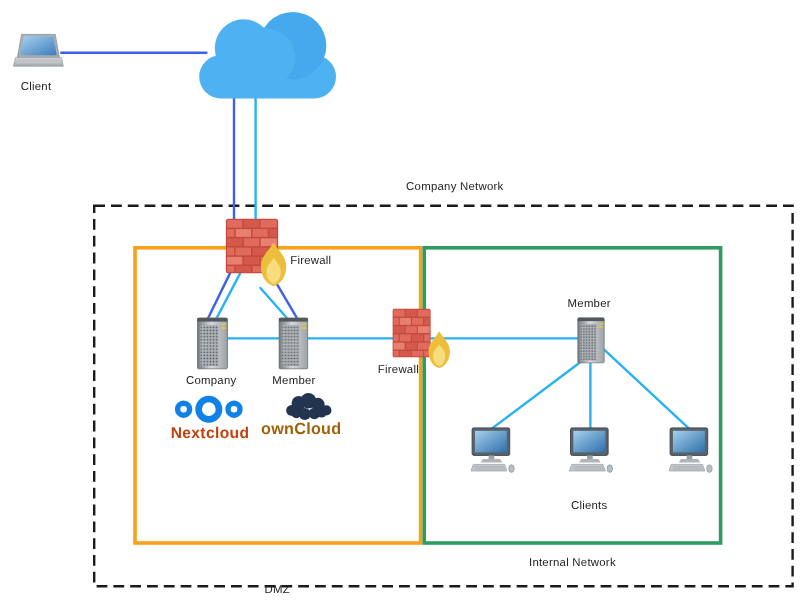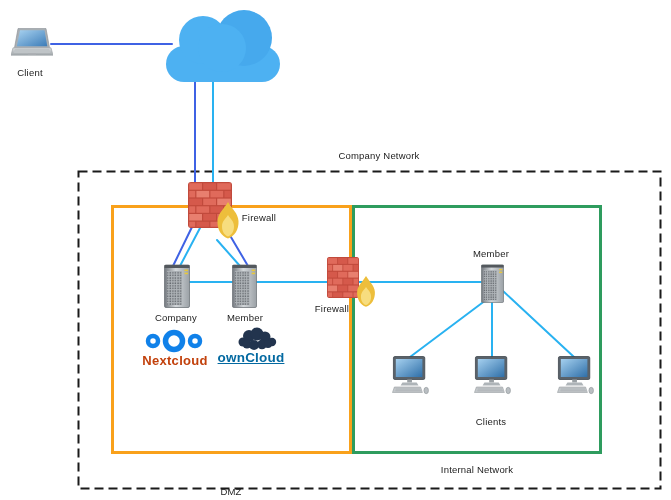--- a/index.html
+++ b/index.html
@@ -3,22 +3,22 @@
 <meta charset="utf-8">
 <style>
   html,body{margin:0;padding:0;background:#fff;}
   #stage{position:relative;width:671px;height:500px;background:#fff;overflow:hidden;
          font-family:"Liberation Sans",sans-serif;}
   #stage svg{position:absolute;left:0;top:0;}
   .lbl{position:absolute;font-size:9.5px;color:#222;white-space:nowrap;
        transform:translateX(-50%);letter-spacing:.2px;}
   .nc-text{position:absolute;font-size:13px;font-weight:bold;color:#c2410c;
        transform:translateX(-50%);white-space:nowrap;letter-spacing:.3px;}
-  .oc-text{position:absolute;font-size:13.5px;font-weight:bold;color:#0369a1;
-       transform:translateX(-50%);white-space:nowrap;letter-spacing:.2px;text-decoration:underline;}
+  .oc-text{position:absolute;font-size:13.5px;font-weight:bold;color:#a16207;
+       transform:translateX(-50%);white-space:nowrap;letter-spacing:.2px;}
 </style>
 </head>
 <body>
 
 <div id="stage">
 <svg width="671" height="500" viewBox="0 0 671 500">
   <defs>
     <linearGradient id="gSrv" x1="0" y1="0" x2="1" y2="0">
       <stop offset="0" stop-color="#74797F"></stop>
           <stop offset="0.45" stop-color="#D3D7DA"></stop>

